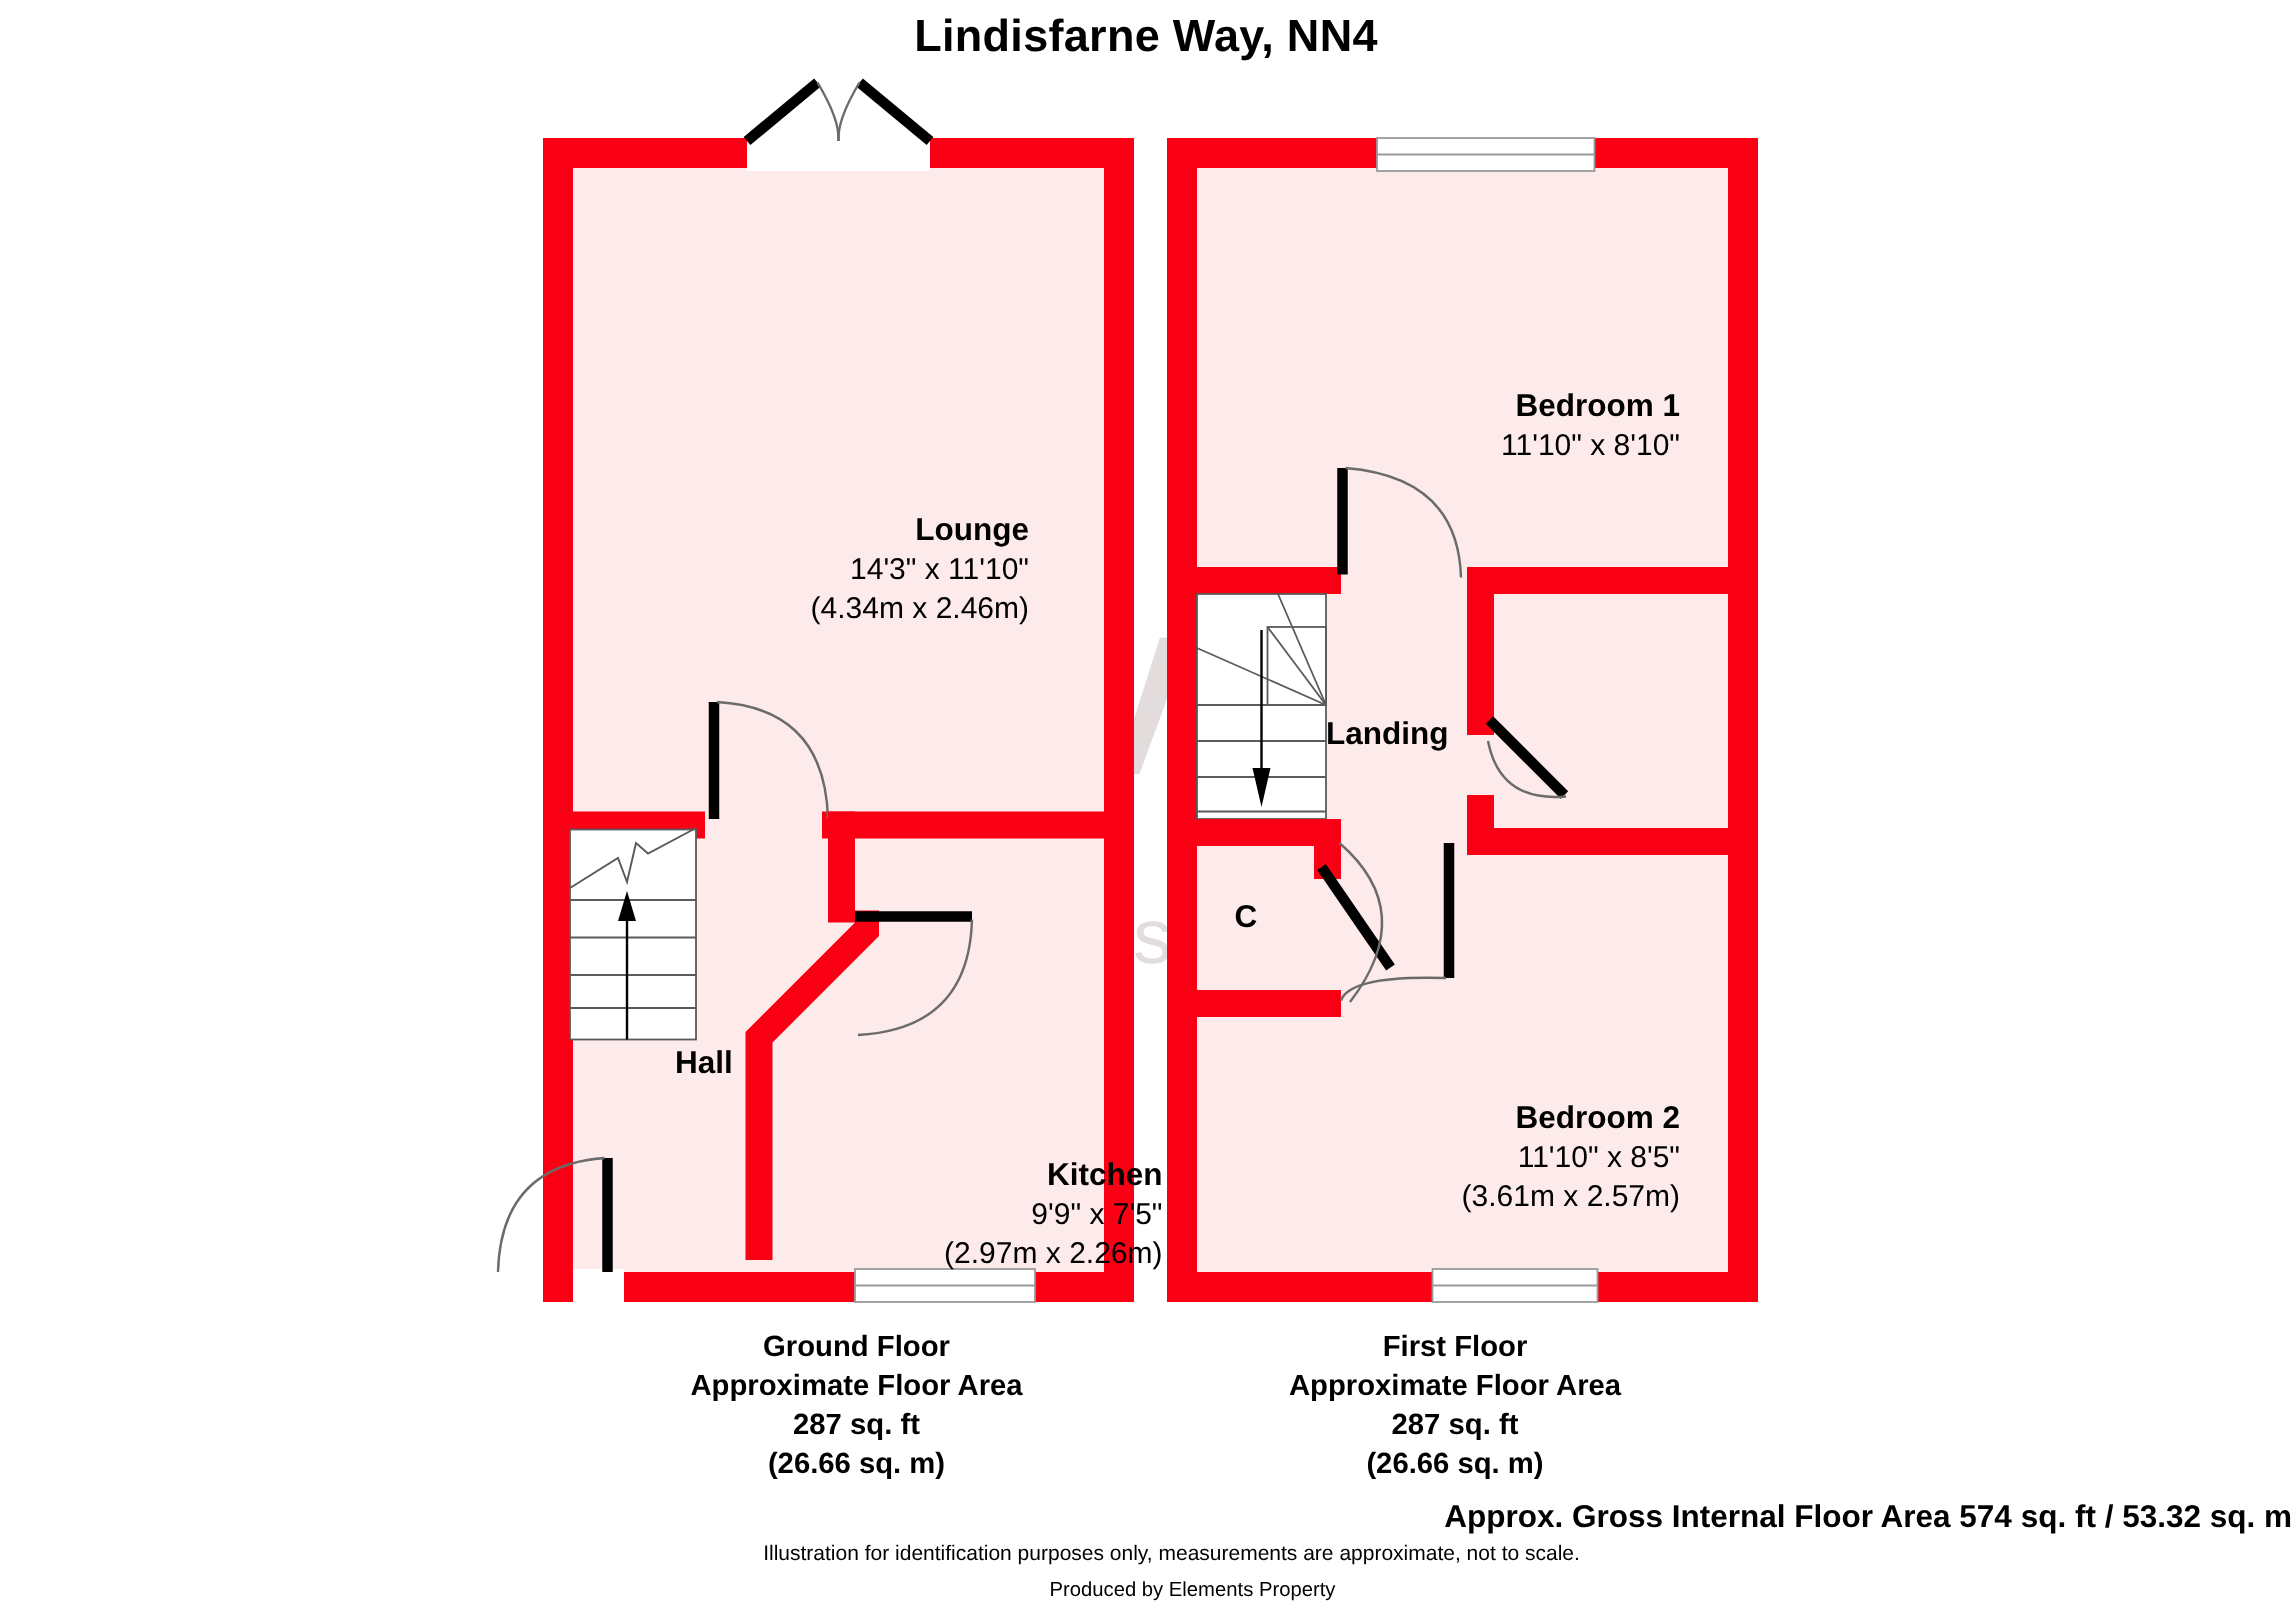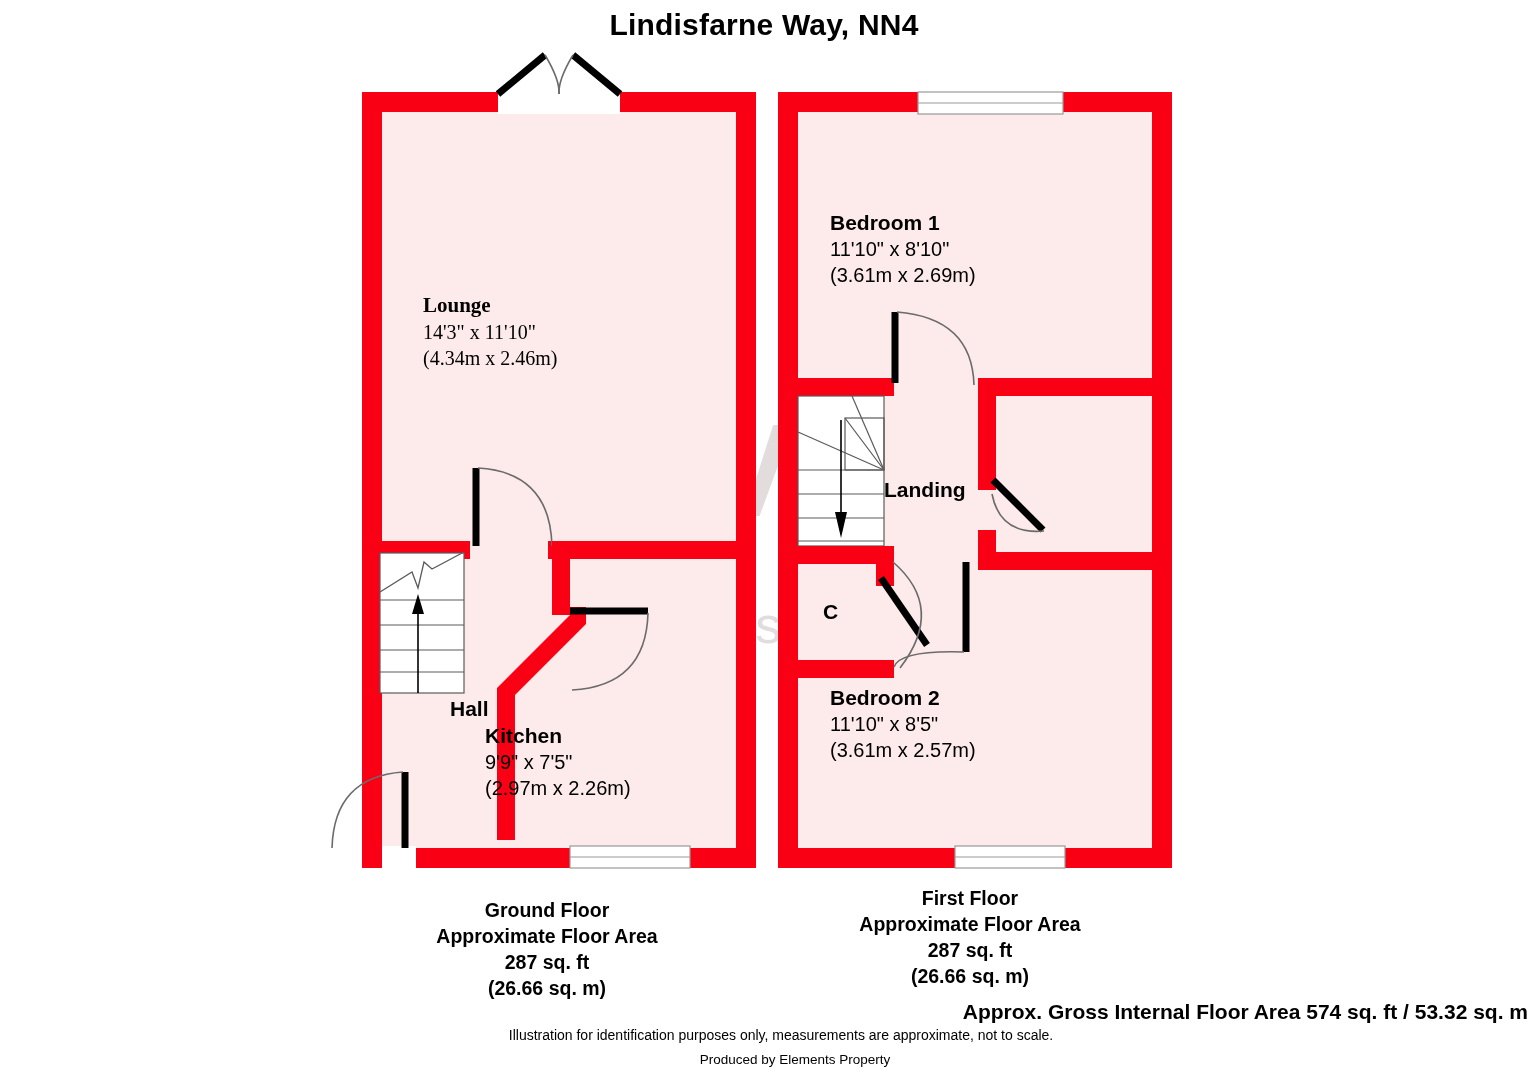--- a/index.html
+++ b/index.html
@@ -33,23 +33,24 @@
   }
   svg.floorplan {
     position: absolute;
     left: 0;
     top: 0;
     width: 1528px;
     height: 1080px;
   }
   .room-label {
     position: absolute;
-    text-align: left;
+    text-align: right;
     line-height: 1.30;
     white-space: nowrap;
+    margin-top: 48px;
   }
   .room-name {
     font-size: 21px;
     font-weight: bold;
     display: block;
   }
   .room-dim {
     font-size: 20px;
     font-weight: normal;
     display: block;
@@ -257,52 +258,51 @@
       </g>
 
       <g>
         <line x1="966" y1="562" x2="966" y2="652" stroke="#000000" stroke-width="7"></line>
         <path d="M 964 652 Q 900 650 894 667" fill="none" stroke="#6b6b6b" stroke-width="1.6"></path>
       </g>
 
     </g>
   </svg>
 
-  <div class="room-label" style="left:423px; top:292px; width:280px;font-family:Liberation Serif, serif;">
+  <div class="room-label" style="left:406px; top:292px; width:280px;">
     <span class="room-name">Lounge</span>
     <span class="room-dim">14'3" x 11'10"</span>
     <span class="room-dim">(4.34m x 2.46m)</span>
   </div>
 
   <div class="room-label" style="left:485px; top:722px; width:290px;">
     <span class="room-name">Kitchen</span>
     <span class="room-dim">9'9" x 7'5"</span>
     <span class="room-dim">(2.97m x 2.26m)</span>
   </div>
 
   <div class="small-label" style="left:450px; top:697px;">Hall</div>
 
   <div class="room-label" style="left:830px; top:209px; width:290px;">
     <span class="room-name">Bedroom 1</span>
     <span class="room-dim">11'10" x 8'10"</span>
-    <span class="room-dim">(3.61m x 2.69m)</span>
   </div>
 
 
   <div class="room-label" style="left:830px; top:684px; width:290px;">
     <span class="room-name">Bedroom 2</span>
     <span class="room-dim">11'10" x 8'5"</span>
     <span class="room-dim">(3.61m x 2.57m)</span>
   </div>
 
   <div class="small-label" style="left:884px; top:456px;margin-top:22px;">Landing</div>
 
   <div class="small-label" style="left:823px; top:600px;">C</div>
 
-  <div class="floor-caption" style="left:347px; top:886px; width:400px;margin-top:12px;">
+  <div class="floor-caption" style="left:371px; top:886px; width:400px;">
     <span>Ground Floor</span>
     <span>Approximate Floor Area</span>
     <span>287 sq. ft</span>
     <span>(26.66 sq. m)</span>
   </div>
 
   <div class="floor-caption" style="left:770px; top:886px; width:400px;">
     <span>First Floor</span>
     <span>Approximate Floor Area</span>
     <span>287 sq. ft</span>

